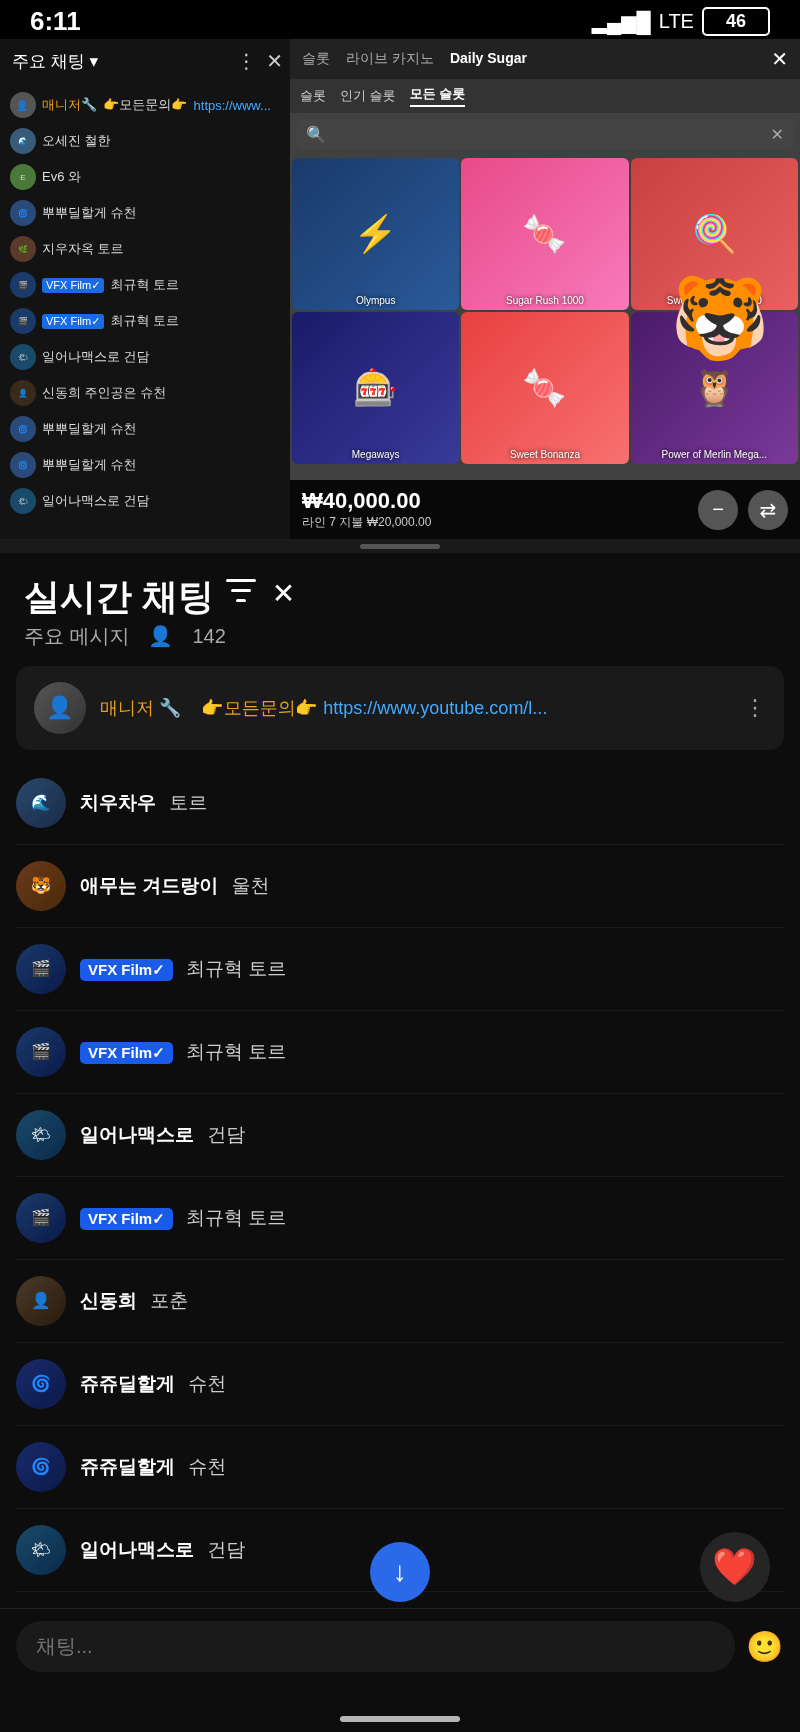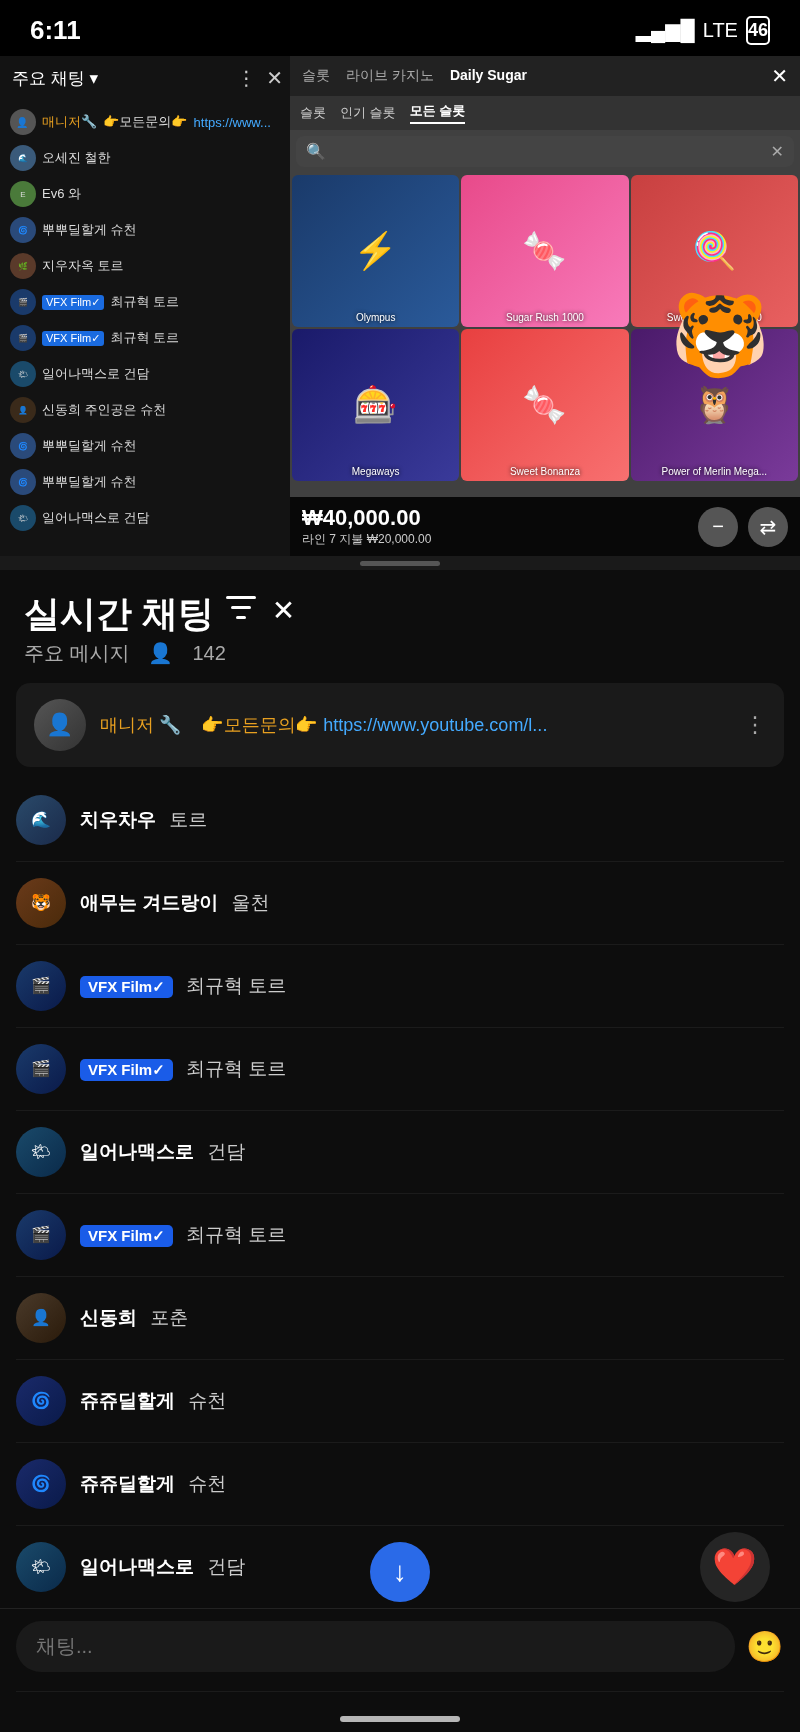--- a/index.html
+++ b/index.html
@@ -13,38 +13,38 @@
       overflow-x: hidden;
     }
 
     
     .status-bar {
       display: flex;
       justify-content: space-between;
       align-items: center;
       padding: 10px 30px 6px;
       background: #000;
-      height: 56px;
+      height: 39px;
     }
     .status-time {
       font-size: 26px;
       font-weight: 600;
       color: #fff;
     }
     .status-icons {
       display: flex;
       align-items: center;
       gap: 8px;
       font-size: 20px;
       color: #fff;
     }
     .battery-box {
       border: 2px solid #fff;
       border-radius: 5px;
-      padding: 2px 0;
+      padding: 2px 22px;
       font-size: 18px;
       font-weight: 600;
       position: relative;
     }
 
     
     .video-area {
       width: 800px;
       height: 500px;
       position: relative;

